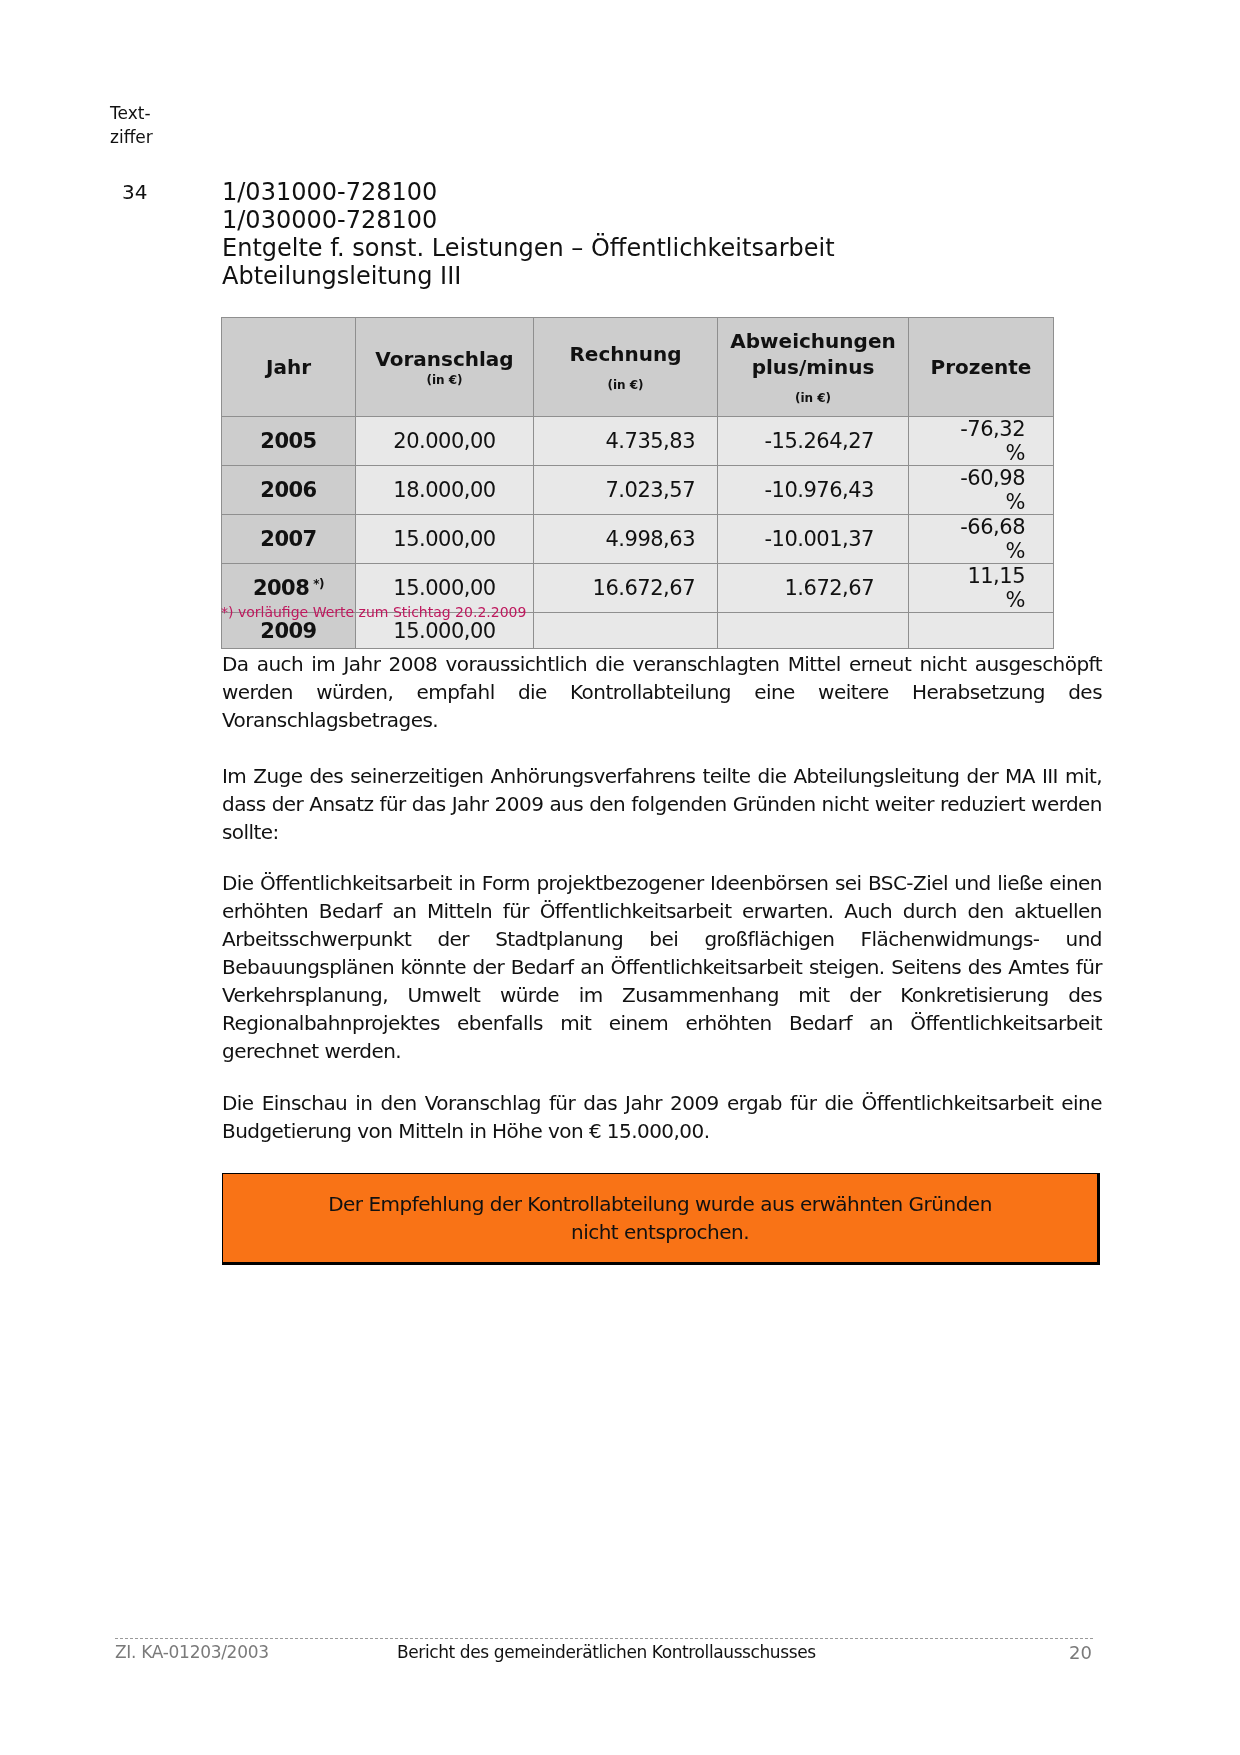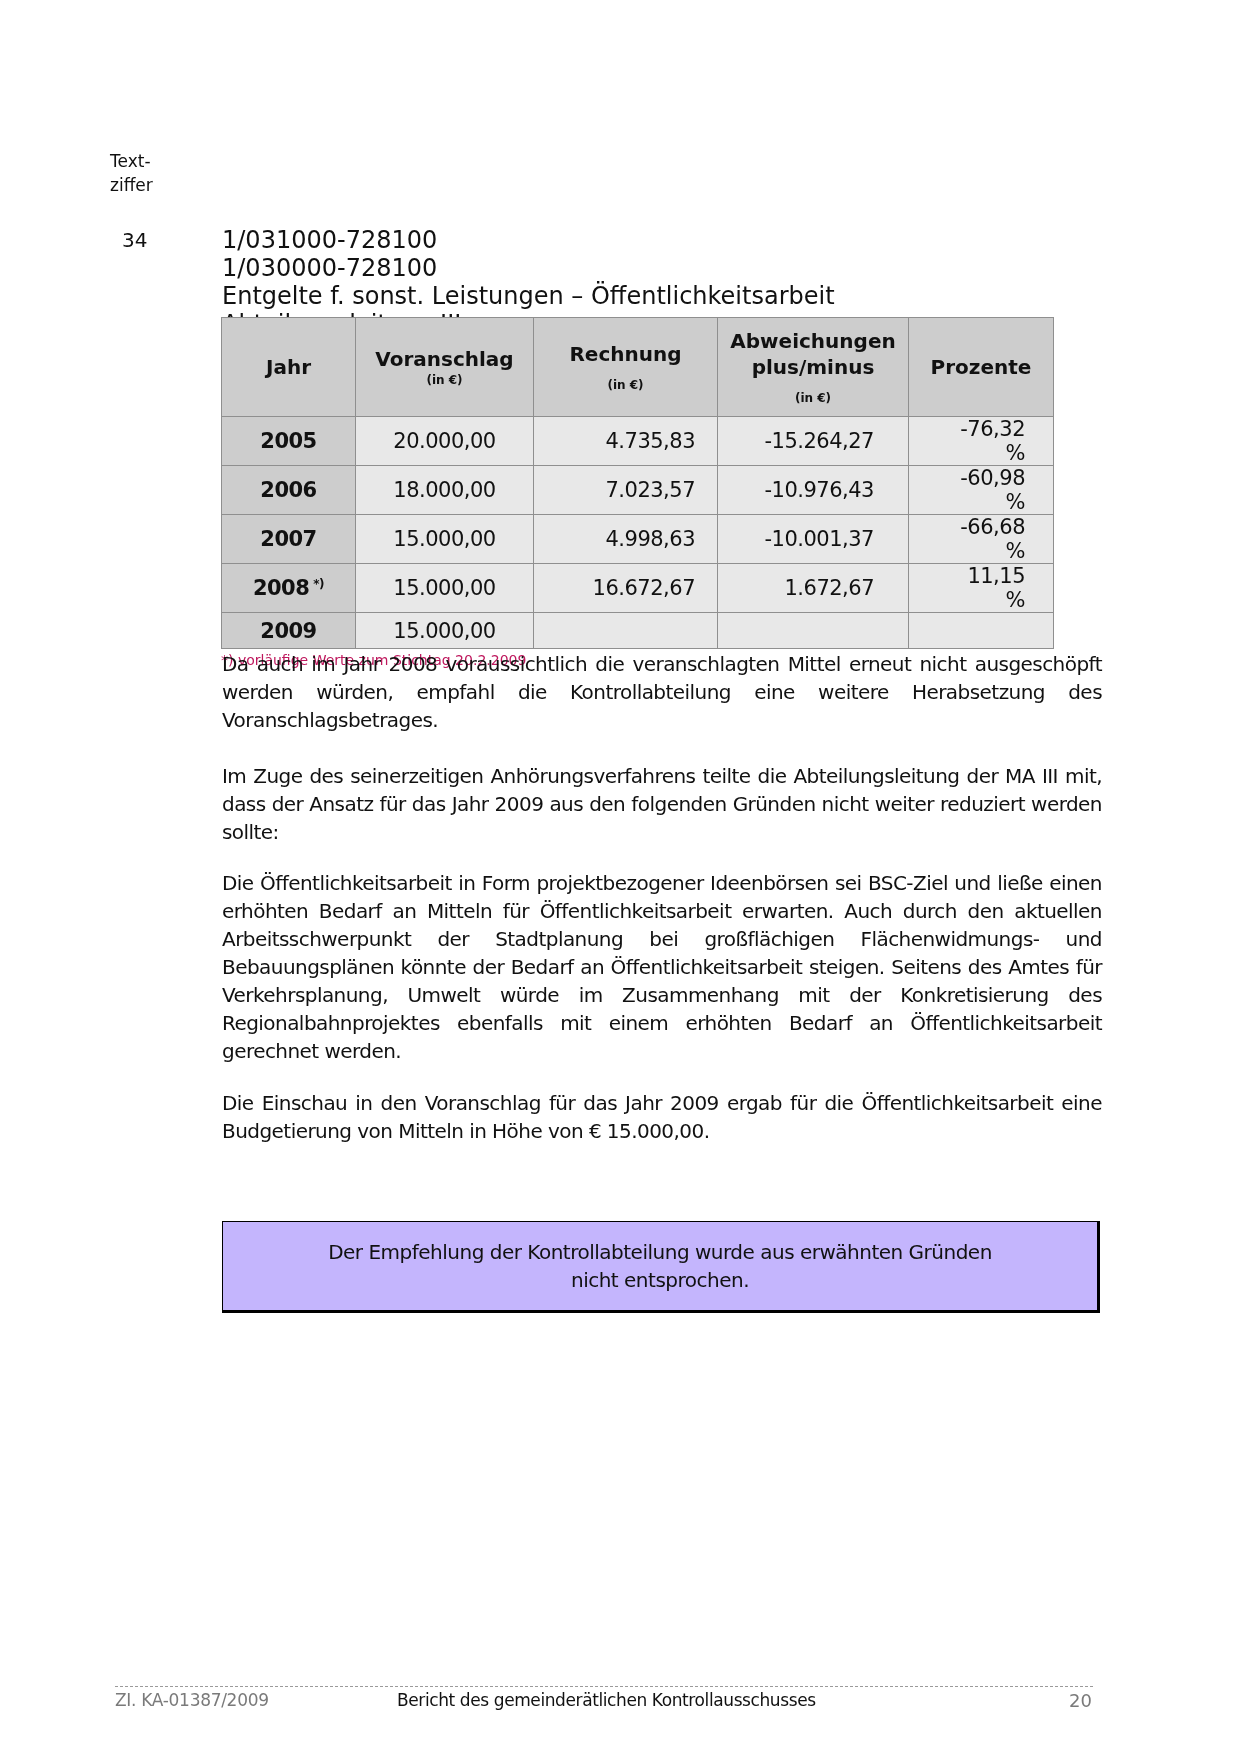--- a/index.html
+++ b/index.html
@@ -1,18 +1,18 @@
 <!DOCTYPE html>
 <html><head>
 <meta charset="utf-8">
 <style>
   html, body { margin: 0; padding: 0; background: #ffffff; }
   body { width: 1240px; height: 1755px; position: relative; overflow: hidden;
          font-family: "DejaVu Sans", sans-serif; color: #111; }
-  .abs { position: absolute; margin-top: 48px; }
+  .abs { position: absolute; }
   .margin-label { left: 110px; top: 101px; font-size: 17px; line-height: 24px; color: #111; width: 60px; }
   .tz-number { left: 122px; top: 178px; font-size: 20px; line-height: 28px; }
   .heading-block { left: 222px; top: 178px; font-size: 24px; line-height: 28px; }
   .heading-block div { white-space: nowrap; }
 
   table.budget { position: absolute; left: 221px; top: 317px; border-collapse: collapse;
                  table-layout: fixed; width: 832px; }
   table.budget col.c1 { width: 134px; }
   table.budget col.c2 { width: 178px; }
   table.budget col.c3 { width: 184px; }
@@ -34,21 +34,21 @@
 
   .footnote { left: 221px; top: 603px; font-size: 14px; line-height: 18px; color: #be185d; }
 
   .body-text { left: 222px; width: 880px; font-size: 20px; line-height: 28px; text-align: justify;
                letter-spacing: -0.55px; word-spacing: 0px; }
   .p1 { top: 650px; }
   .p2 { top: 762px; }
   .p3 { top: 869px; }
   .p4 { top: 1089px; }
 
-  .result-box { left: 222px; top: 1173px; width: 874px; height: 88px; background: #c4b5fd;
+  .result-box { left: 222px; top: 1173px; width: 874px; height: 88px; background: #f97316;
                 border-top: 1.5px solid #000; border-left: 1.5px solid #000;
                 border-right: 3px solid #000; border-bottom: 3px solid #000;
                 display: flex; flex-direction: column; align-items: center; justify-content: center;
                 font-size: 20px; line-height: 28px; text-align: center; letter-spacing: -0.5px; }
 
   .footer-rule { left: 115px; top: 1638px; width: 978px; height: 0; border-top: 1px dashed #9a9a9a; }
   .footer-left { left: 115px; top: 1642px; font-size: 17px; color: #7a7a7a; letter-spacing: -0.3px; }
   .footer-center { left: 397px; top: 1642px; font-size: 17px; color: #111; letter-spacing: -0.4px; }
   .footer-right { right: 148px; top: 1642px; font-size: 18px; color: #7a7a7a; }
 </style>
@@ -140,15 +140,15 @@
 <p class="abs body-text p2" style="margin:0">Im Zuge des seinerzeitigen Anhörungsverfahrens teilte die Abteilungsleitung der MA III mit, dass der Ansatz für das Jahr 2009 aus den folgenden Gründen nicht wei­ter reduziert werden sollte:</p>
 <p class="abs body-text p3" style="margin:0">Die Öffentlichkeitsarbeit in Form projektbezogener Ideenbörsen sei BSC-Ziel und ließe einen erhöhten Bedarf an Mitteln für Öffentlichkeitsarbeit erwarten. Auch durch den aktuellen Arbeitsschwerpunkt der Stadtplanung bei großflächigen Flächenwidmungs- und Bebauungsplänen könnte der Bedarf an Öffentlichkeitsarbeit steigen. Seitens des Amtes für Verkehrsplanung, Umwelt würde im Zusammenhang mit der Konkretisie­rung des Regionalbahnprojektes ebenfalls mit einem erhöhten Bedarf an Öffentlich­keitsarbeit gerechnet werden.</p>
 <p class="abs body-text p4" style="margin:0">Die Einschau in den Voranschlag für das Jahr 2009 ergab für die Öffentlichkeitsarbeit eine Budgetierung von Mitteln in Höhe von € 15.000,00.</p>
 
 <div class="abs result-box">
   <div>Der Empfehlung der Kontrollabteilung wurde aus erwähnten Gründen</div>
   <div>nicht entsprochen.</div>
 </div>
 
 <div class="abs footer-rule"></div>
-<div class="abs footer-left">ZI. KA-01387/2009</div>
+<div class="abs footer-left">ZI. KA-01203/2003</div>
 <div class="abs footer-center">Bericht des gemeinderätlichen Kontrollausschusses</div>
 <div class="abs footer-right">20</div>
 
 </body></html>

